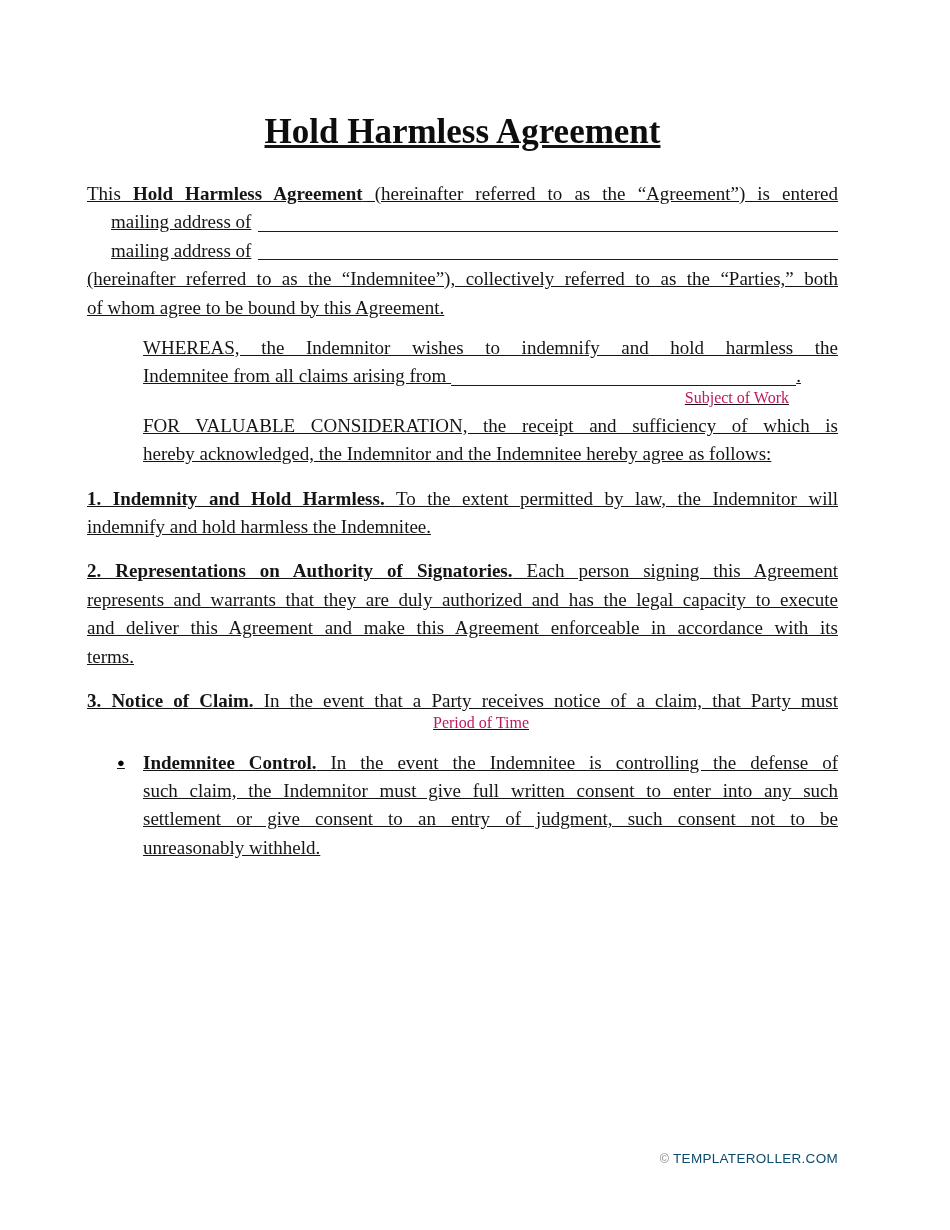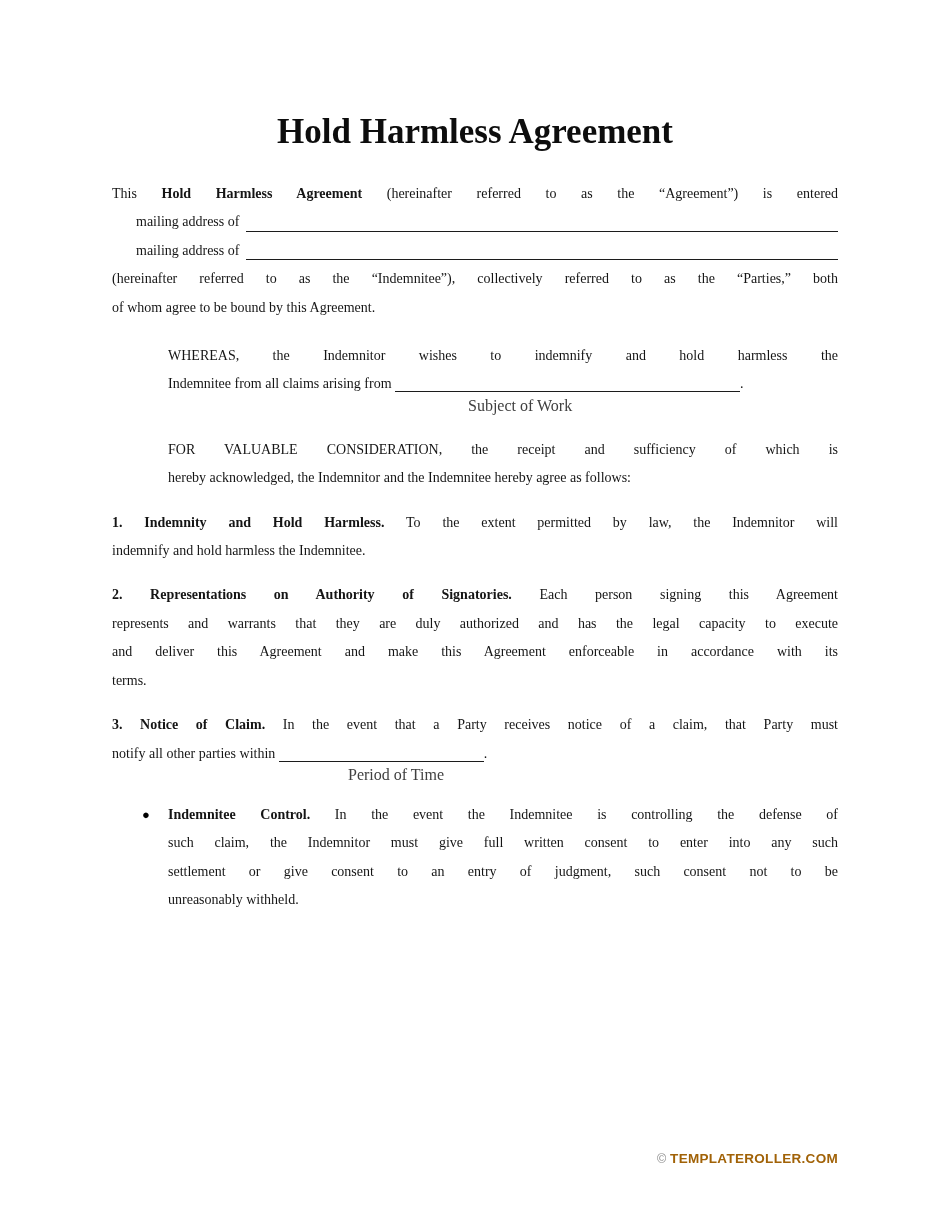--- a/index.html
+++ b/index.html
@@ -1,57 +1,57 @@
 <!DOCTYPE html>
 <html><head>
 <meta charset="utf-8">
 <style>
   html,body{margin:0;padding:0;}
   body{
     width:950px;height:1230px;background:#ffffff;position:relative;overflow:hidden;
     font-family:"Liberation Serif","DejaVu Serif",serif;color:#151515;
     -webkit-font-smoothing:antialiased;
   }
-  .page{padding:110px 112px 0 112px;}
+  .page{padding:110px 112px 0 87px;text-decoration:underline;}
   .doc-title{
     margin:0;text-align:center;font-weight:bold;font-size:35px;line-height:44px;color:#0d0d0d;
   }
-  .line{font-size:14px;line-height:28.4px;}
+  .line{font-size:19px;line-height:28.4px;}
   .jl{text-align:justify;text-align-last:justify;}
   .para{margin:0;}
   .mt-p1{margin-top:26px;}
-  .mt-wh{margin-top:20px;}
-  .mt-co{margin-top:20px;}
+  .mt-wh{margin-top:12px;}
+  .mt-co{margin-top:4px;}
   .mt-sec{margin-top:16px;}
   .indent{margin-left:56px;}
   b{font-weight:bold;}
   
   .blank{
     display:inline-block;border-bottom:1.4px solid #1c1c1c;height:20px;vertical-align:-4px;
   }
   .flexline{display:flex;margin-left:24px;}
   .fill{flex:1;border-bottom:1.4px solid #1c1c1c;margin:0 0 5px 7px;}
   
-  .caption{font-size:16px;line-height:20px;text-align:left;margin-top:-3px;color:#404040;}
+  .caption{font-size:16px;line-height:20px;text-align:right;margin-top:-3px;color:#be185d;}
   .cap-subject{margin-left:300px;width:346px;}
   .cap-period{margin-left:236px;width:206px;}
   
   .bullet{display:flex;}
   .bullet .marker{
     width:56px;padding-left:30px;box-sizing:border-box;font-size:13px;line-height:28.4px;color:#000;
   }
   .bullet .content{flex:1;}
   
   .footer{
     position:absolute;top:1150px;right:112px;
     font-family:"Liberation Sans","DejaVu Sans",sans-serif;font-size:13.5px;line-height:17px;
     white-space:nowrap;
   }
   .copy-symbol{color:#8a8a8a;font-size:12.5px;margin-right:4px;}
-  .footer-link{color:#a16207;text-decoration:none;letter-spacing:0.3px;font-weight:bold;}
+  .footer-link{color:#0c4a6e;text-decoration:none;letter-spacing:0.3px;}
 </style>
 </head>
 <body>
 
 <div class="page">
 
   <h1 class="doc-title">Hold Harmless Agreement</h1>
 
   <div class="para mt-p1">
     <div class="line jl"><span>This </span><b>Hold Harmless Agreement</b><span> (hereinafter referred to as the “Agreement”) is entered</span></div>
@@ -85,21 +85,20 @@
 
   <div class="para mt-sec">
     <div class="line jl"><b>2. Representations on Authority of Signatories.</b><span> Each person signing this Agreement</span></div>
     <div class="line jl"><span>represents and warrants that they are duly authorized and has the legal capacity to execute</span></div>
     <div class="line jl"><span>and deliver this Agreement and make this Agreement enforceable in accordance with its</span></div>
     <div class="line"><span>terms.</span></div>
   </div>
 
   <div class="para mt-sec">
     <div class="line jl"><b>3. Notice of Claim.</b><span> In the event that a Party receives notice of a claim, that Party must</span></div>
-    <div class="line"><span>notify all other parties within </span><span class="blank" style="width:205px"></span><span>.</span></div>
     <div class="caption cap-period">Period of Time</div>
   </div>
 
 
   <div class="bullet mt-sec">
     <div class="marker">●</div>
     <div class="content">
       <div class="line jl"><b>Indemnitee Control.</b><span> In the event the Indemnitee is controlling the defense of</span></div>
       <div class="line jl"><span>such claim, the Indemnitor must give full written consent to enter into any such</span></div>
       <div class="line jl"><span>settlement or give consent to an entry of judgment, such consent not to be</span></div>

